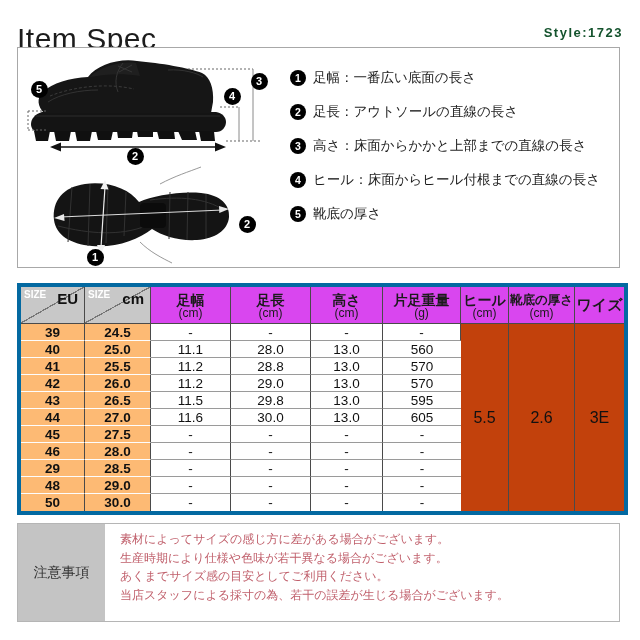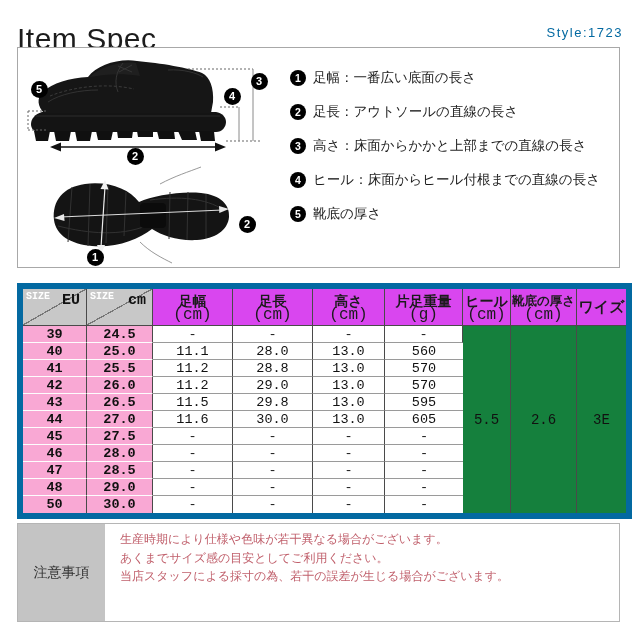--- a/index.html
+++ b/index.html
@@ -7,21 +7,21 @@
     width:640px;height:640px;position:relative;background:#ffffff;
     font-family:"Liberation Sans", sans-serif;color:#1a1a1a;overflow:hidden;
   }
   
   .page-title{
     position:absolute;left:17px;top:22px;margin:0;
     font-size:30px;font-weight:400;letter-spacing:0.5px;color:#1c1c1c;
   }
   .style-number{
     position:absolute;right:17px;top:25px;
-    font-size:13px;font-weight:normal;letter-spacing:1.5px;color:#0369a1;margin-left:7px;
+    font-size:13px;font-weight:bold;letter-spacing:1.5px;color:#14532d;margin-left:7px;
   }
   
   .panel{
     position:absolute;left:17px;top:47px;width:603px;height:221px;
     border:1px solid #a8a8a8;box-sizing:border-box;background:#fff;
   }
   .panel svg{position:absolute;left:2px;top:2px;}
   .marker{
     position:absolute;width:17px;height:17px;border-radius:50%;
     background:#000;color:#fff;font-size:11px;font-weight:bold;
@@ -35,39 +35,39 @@
   .legend-num{
     flex:0 0 16px;width:16px;height:16px;border-radius:50%;
     background:#000;color:#fff;font-size:10.5px;font-weight:bold;
     display:flex;align-items:center;justify-content:center;line-height:1;
   }
   .legend-text{font-size:13.5px;color:#1c1c1c;}
   
   table.size-table{
     position:absolute;left:17px;top:283px;width:603px;
     border-collapse:separate;border-spacing:0;table-layout:fixed;
-    border:6px solid #0369a1;box-sizing:border-box;
-    font-family:Liberation Mono, monospace;
+    border:4px solid #0369a1;box-sizing:border-box;
+    font-family:Liberation Sans, sans-serif;
   }
   .size-table th,.size-table td{
     box-sizing:border-box;padding:0;text-align:center;vertical-align:middle;
     border-right:1px solid #4a4a4a;overflow:hidden;
   }
   .size-table th:last-child,.size-table td:last-child{border-right:none;}
   .size-table th{
     height:37px;background:#d946ef;border-bottom:1px solid #4a4a4a;
     font-weight:bold;color:#1b1b1b;
   }
   .size-table td{height:17px;font-size:13.5px;color:#111;}
-  td.size-cell{background:#f9a8d4;border-bottom:1px solid #fdfdfd;font-weight:bold;margin-top:46px;}
+  td.size-cell{background:#fdba74;border-bottom:1px solid #fdfdfd;font-weight:bold;margin-top:46px;}
   td.data-cell{background:#fff;border-bottom:1px solid #9a9a9a;}
   tr:last-child td{border-bottom:none;}
-  td.merged-cell{background:#15803d;border-bottom:none;font-size:14px;}
+  td.merged-cell{background:#c2410c;border-bottom:none;font-size:16px;}
   .hl{display:block;font-size:14px;line-height:15px;margin-top:2px;}
-  .hu{display:block;font-size:16px;line-height:11px;font-weight:normal;}
+  .hu{display:block;font-size:12px;line-height:11px;font-weight:normal;}
   th.wise-h{font-size:15px;}
   th.corner{
     position:relative;
     background-image:linear-gradient(to bottom right,
       rgba(0,0,0,0) calc(50% - 0.6px), #777 calc(50% - 0.6px),
       #777 calc(50% + 0.6px), rgba(0,0,0,0) calc(50% + 0.6px));
     background-color:#c8c8c8;
   }
   .corner-size{position:absolute;top:2px;left:3px;font-size:10px;color:#fff;font-weight:bold;}
   .corner-unit{position:absolute;bottom:16px;right:6px;font-size:15px;color:#111;}
@@ -280,21 +280,21 @@
     </tr>
     <tr>
       <td class="size-cell">46</td>
       <td class="size-cell">28.0</td>
       <td class="data-cell">-</td>
       <td class="data-cell">-</td>
       <td class="data-cell">-</td>
       <td class="data-cell">-</td>
     </tr>
     <tr>
-      <td class="size-cell">47</td>
+      <td class="size-cell">29</td>
       <td class="size-cell">28.5</td>
       <td class="data-cell">-</td>
       <td class="data-cell">-</td>
       <td class="data-cell">-</td>
       <td class="data-cell">-</td>
     </tr>
     <tr>
       <td class="size-cell">48</td>
       <td class="size-cell">29.0</td>
       <td class="data-cell">-</td>
@@ -309,17 +309,18 @@
       <td class="data-cell">-</td>
       <td class="data-cell">-</td>
       <td class="data-cell">-</td>
     </tr>
   </tbody>
 </table>
 
 <div class="notes">
   <div class="notes-label">注意事項</div>
   <div class="notes-body">
+    <p>素材によってサイズの感じ方に差がある場合がございます。</p>
     <p>生産時期により仕様や色味が若干異なる場合がございます。</p>
     <p>あくまでサイズ感の目安としてご利用ください。</p>
     <p>当店スタッフによる採寸の為、若干の誤差が生じる場合がございます。</p>
   </div>
 </div>
 
 </body></html>

